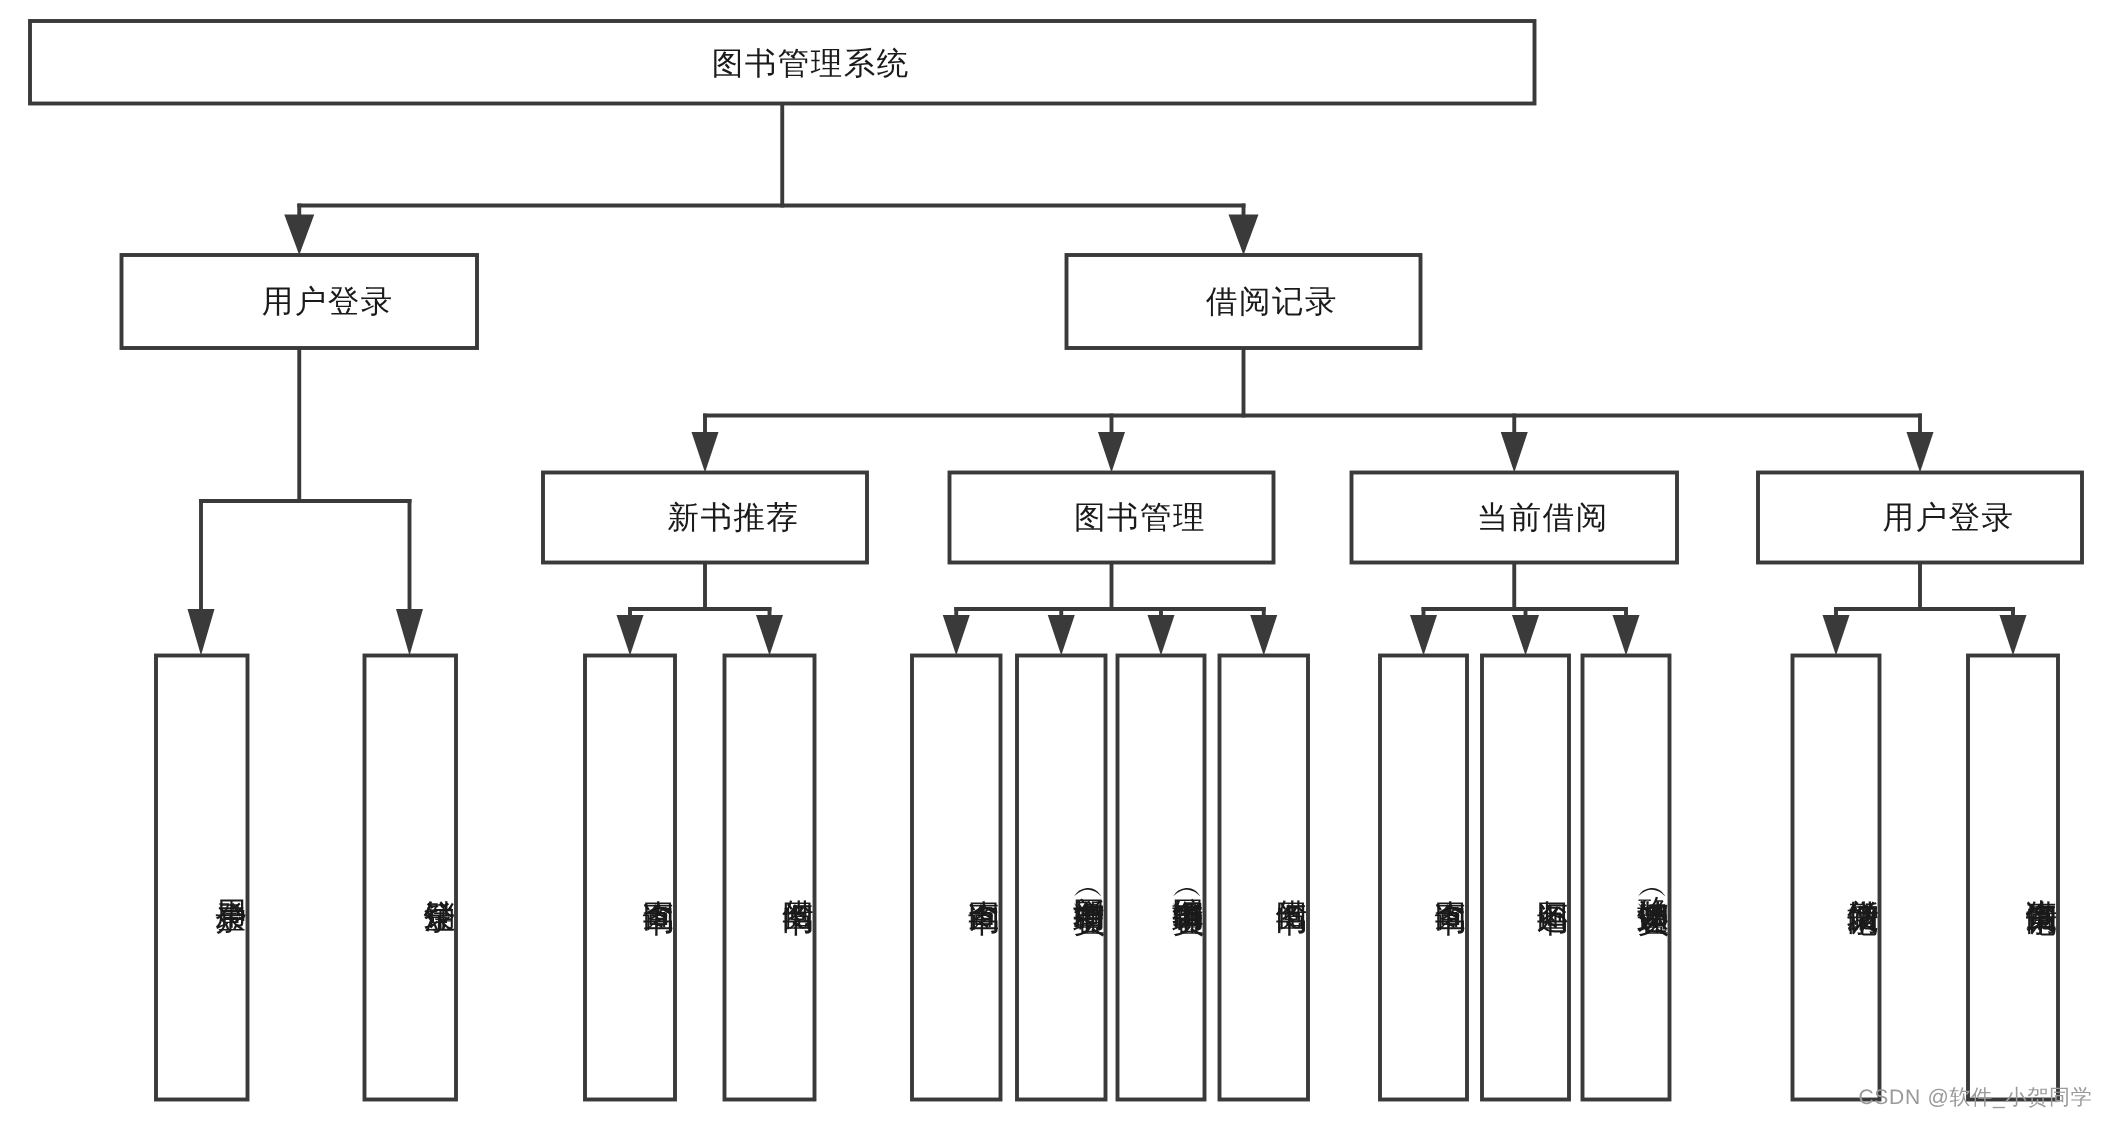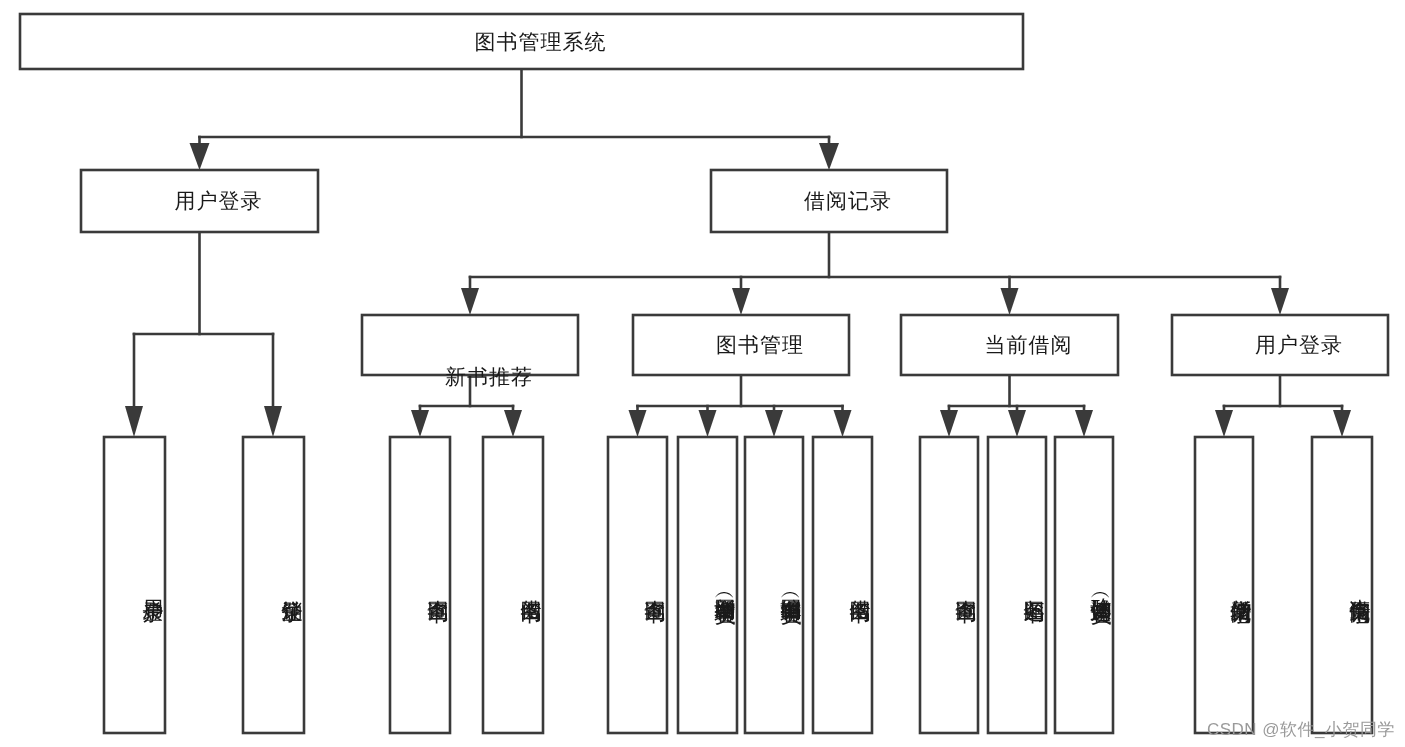--- a/index.html
+++ b/index.html
@@ -65,21 +65,21 @@
     color: #1a1a1a;
     letter-spacing: 1px;
     white-space: nowrap;
     pointer-events: none;
     padding-left: 19px;
   }
   #watermark {
     position: absolute;
     right: 10px;
     bottom: 6px;
-    font-size: 17px;
+    font-size: 14px;
     color: #9a9a9a;
     letter-spacing: 0.5px;
     font-family: "Liberation Sans", "DejaVu Sans", sans-serif;
     white-space: nowrap;
   }
 </style>
 </head>
 <body>
 
 <div id="diagram-root">
@@ -182,21 +182,21 @@
     <rect class="node-box" x="1055" y="437" width="58" height="296"></rect>
     <rect class="node-box" x="1195" y="437" width="58" height="296"></rect>
     <rect class="node-box" x="1312" y="437" width="60" height="296"></rect>
   </svg>
 
   <div class="htext-wrap" style="left:20px; top:14px; width:1003px; height:55px;">图书管理系统</div>
 
   <div class="htext-wrap" style="left:81px; top:170px; width:237px; height:62px;">用户登录</div>
   <div class="htext-wrap" style="left:711px; top:170px; width:236px; height:62px;">借阅记录</div>
 
-  <div class="htext-wrap" style="left:362px; top:315px; width:216px; height:60px;margin-top:32px;">新书推荐</div>
+  <div class="htext-wrap" style="left:362px; top:315px; width:216px; height:60px;">新书推荐</div>
   <div class="htext-wrap" style="left:633px; top:315px; width:216px; height:60px;">图书管理</div>
   <div class="htext-wrap" style="left:901px; top:315px; width:217px; height:60px;">当前借阅</div>
   <div class="htext-wrap" style="left:1172px; top:315px; width:216px; height:60px;">用户登录</div>
 
   <div class="vtext-wrap" style="left:104px; top:447px; width:61px; height:276px;">用户登录</div>
   <div class="vtext-wrap" style="left:243px; top:447px; width:61px; height:276px;">注销登录</div>
   <div class="vtext-wrap" style="left:390px; top:447px; width:60px; height:276px;">查询图书</div>
   <div class="vtext-wrap" style="left:483px; top:447px; width:60px; height:276px;">借阅图书</div>
   <div class="vtext-wrap" style="left:608px; top:447px; width:59px; height:276px;">查询图书</div>
   <div class="vtext-wrap" style="left:678px; top:441px; width:59px; height:288px;">新增图书（管理员）</div>

